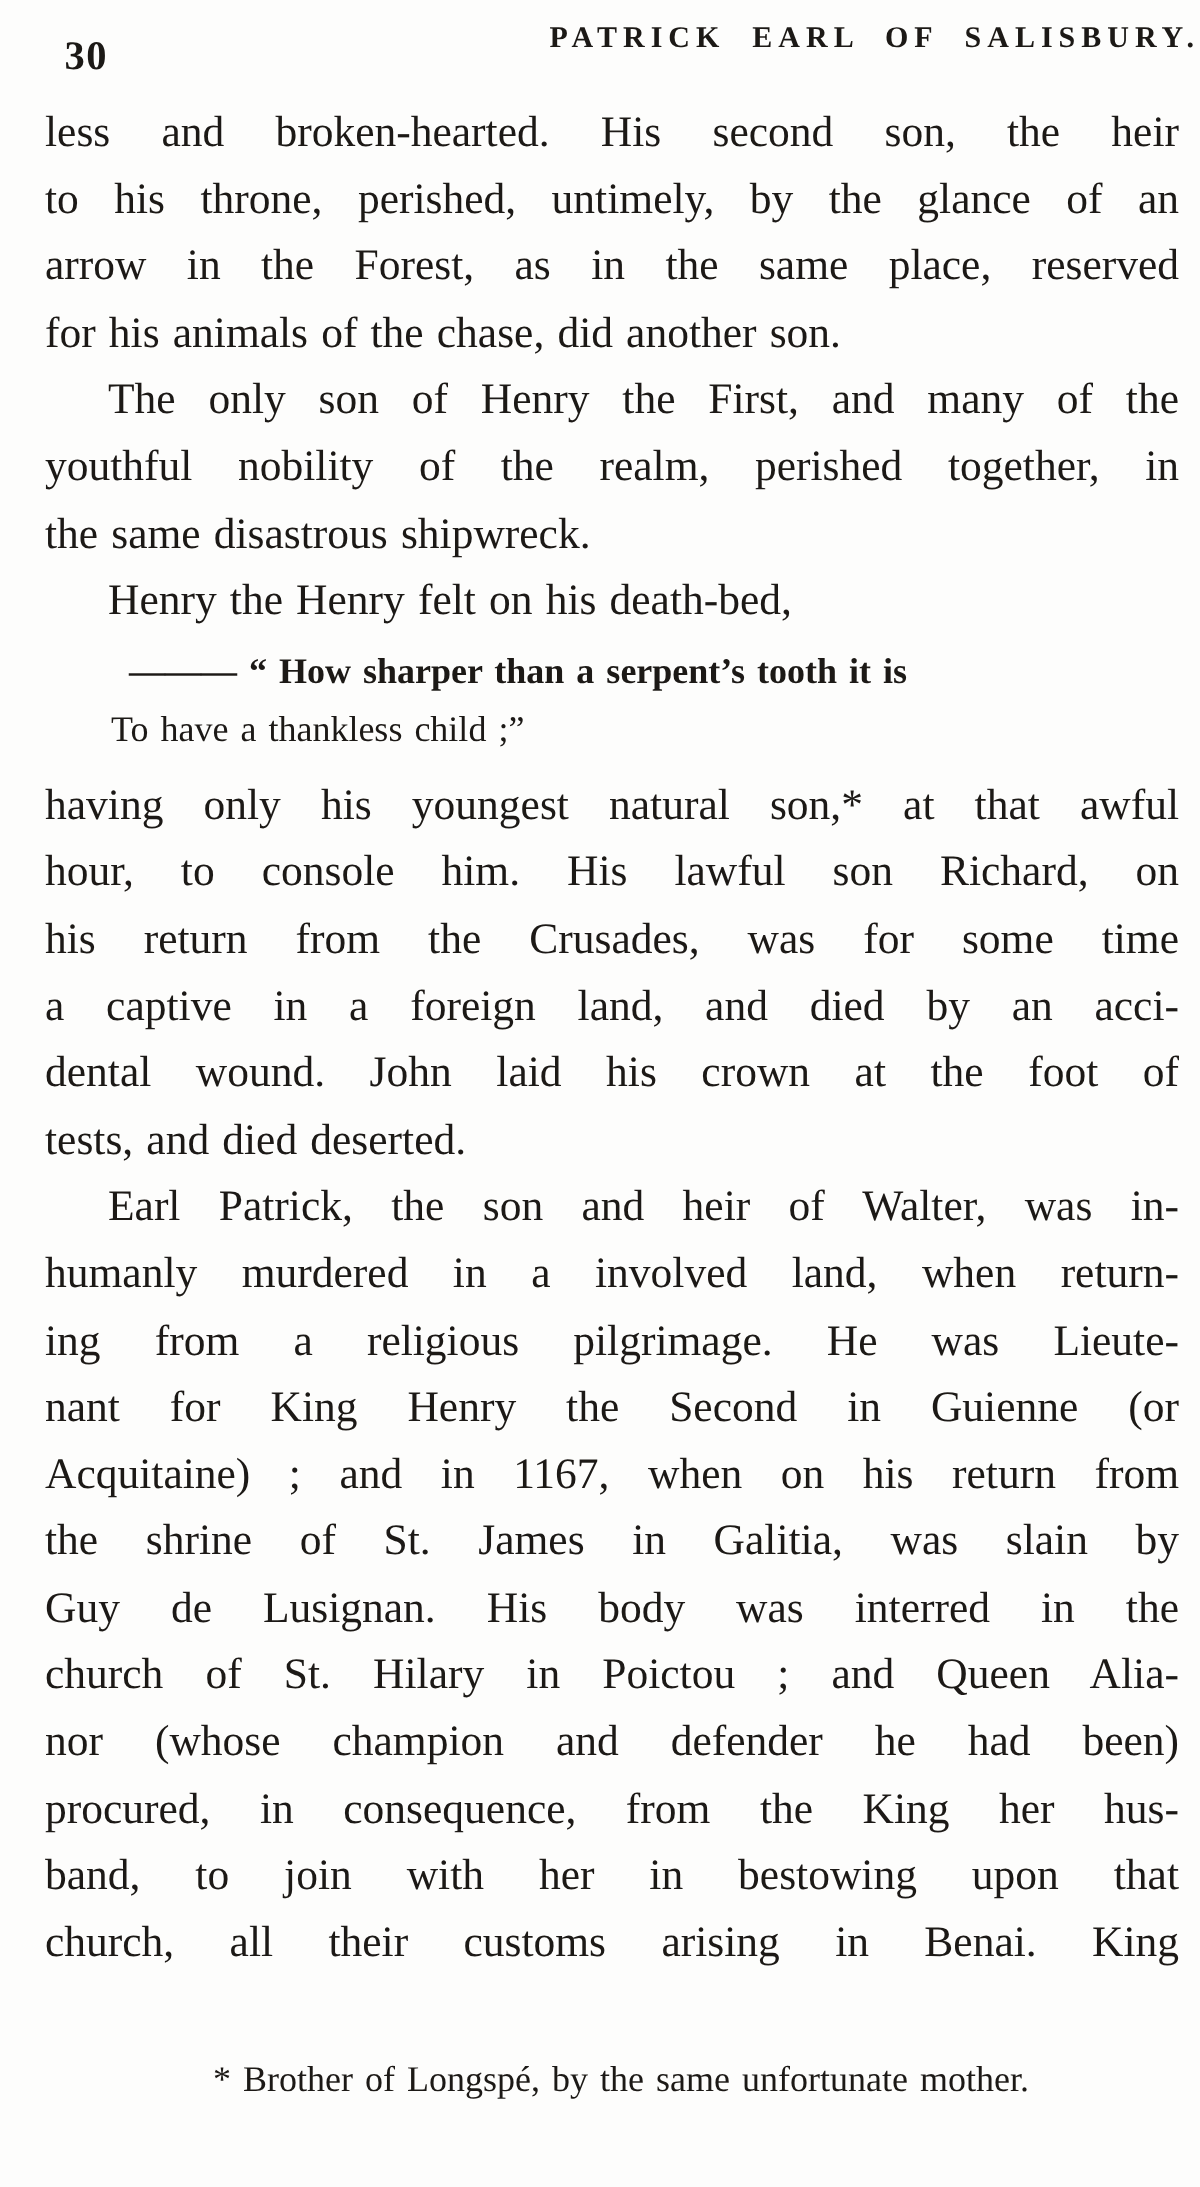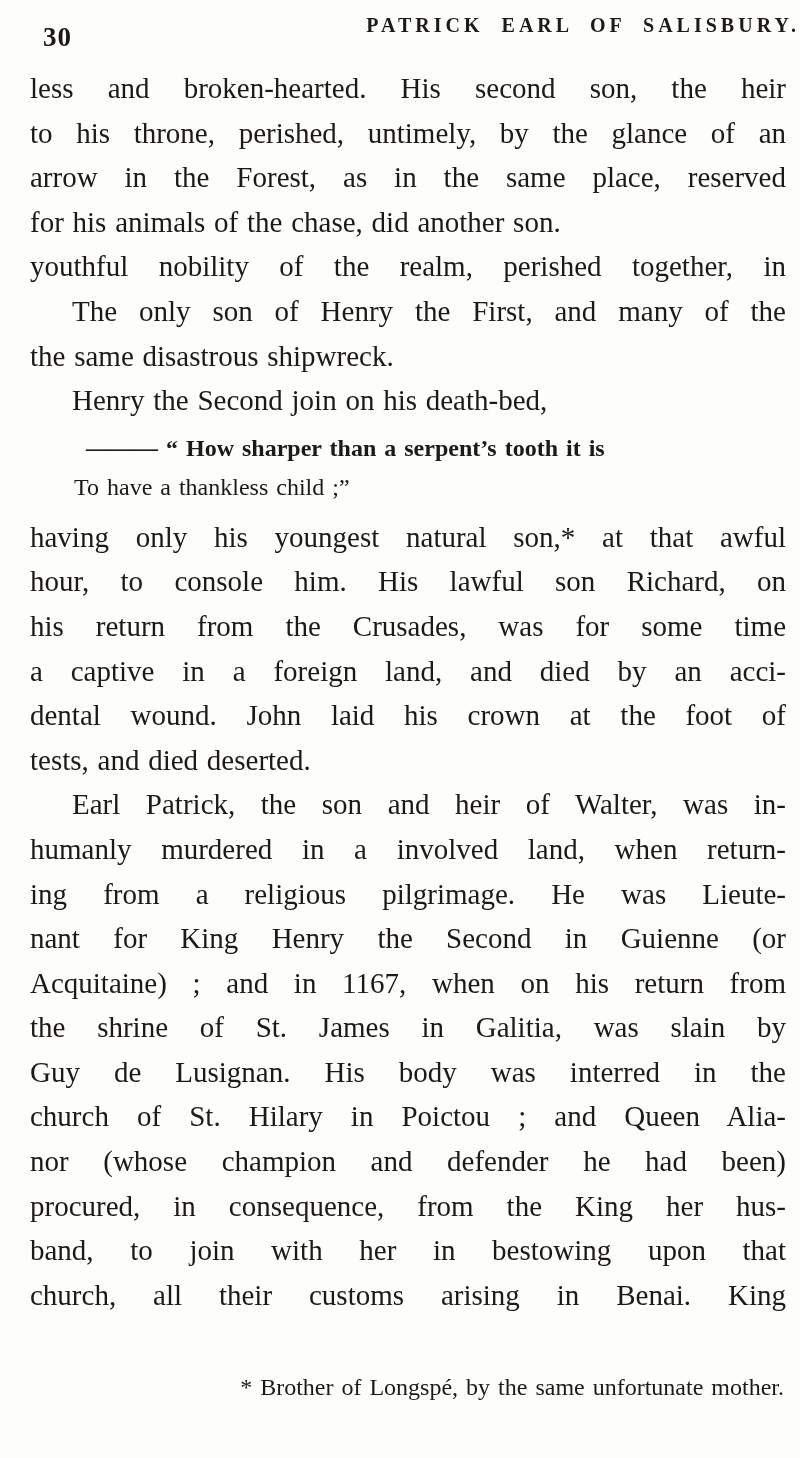--- a/index.html
+++ b/index.html
@@ -76,21 +76,21 @@
     font-weight: bold;
   }
   .footnote {
     position: absolute;
     top: 1372px;
     left: 30px;
     width: 740px;
     padding-left: 14px;
     font-size: 24px;
     line-height: 30px;
-    text-align: right;
+    text-align: center;
     word-spacing: 2px;
     font-family: Liberation Serif, serif;
   }
 </style>
 </head>
 <body>
 
 <div class="page">
 
   <div class="page-header">
@@ -99,26 +99,26 @@
   </div>
 
   <div class="body-text">
       <div class="block paragraph">
         <div class="line just">less and broken-hearted.  His second son, the heir</div>
         <div class="line just">to his throne, perished, untimely, by the glance of an</div>
         <div class="line just">arrow in the Forest, as in the same place, reserved</div>
         <div class="line">for his animals of the chase, did another son.</div>
       </div>
       <div class="block paragraph">
+        <div class="line just indent">The only son of Henry the First, and many of the</div>
         <div class="line just">youthful nobility of the realm, perished together, in</div>
-        <div class="line just indent">The only son of Henry the First, and many of the</div>
         <div class="line">the same disastrous shipwreck.</div>
       </div>
       <div class="block paragraph">
-        <div class="line indent">Henry the Second join on his death-bed,</div>
+        <div class="line indent">Henry the Henry felt on his death-bed,</div>
       </div>
       <div class="block quote">
         <div class="line">——— “ How sharper than a serpent’s tooth it is</div>
         <div class="line">To have a thankless child ;”</div>
       </div>
       <div class="block paragraph">
         <div class="line just">having only his youngest natural son,* at that awful</div>
         <div class="line just">hour, to console him.  His lawful son Richard, on</div>
         <div class="line just">his return from the Crusades, was for some time</div>
         <div class="line just">a captive in a foreign land, and died by an acci-</div>

